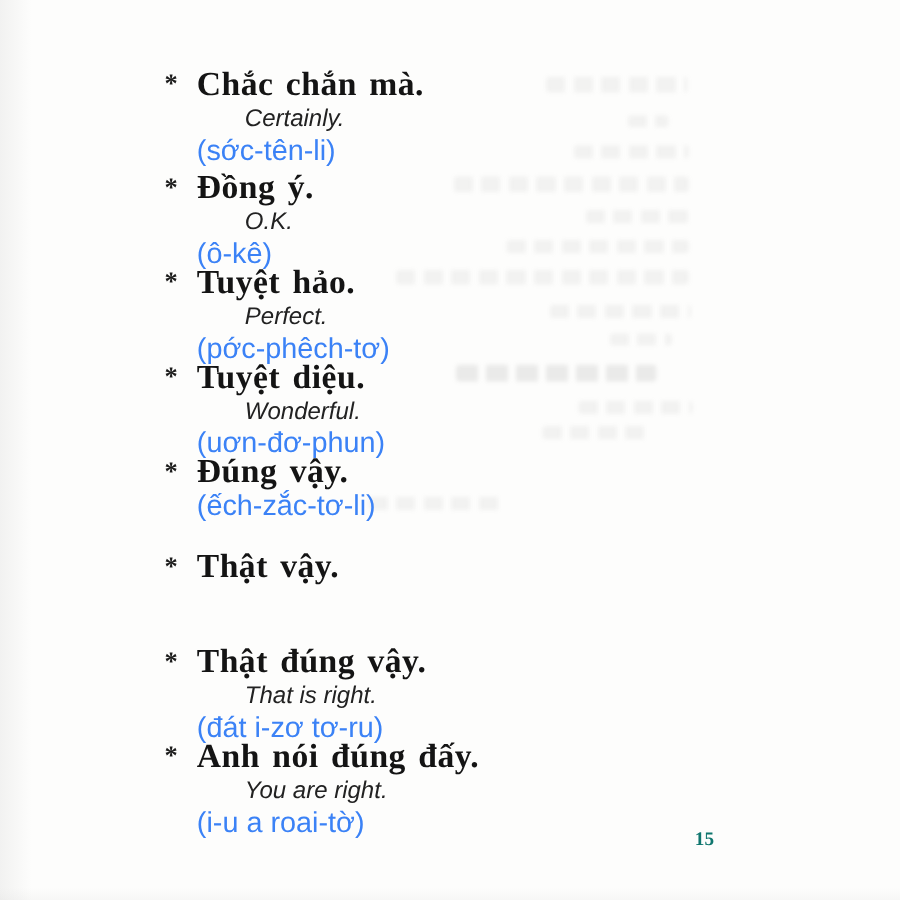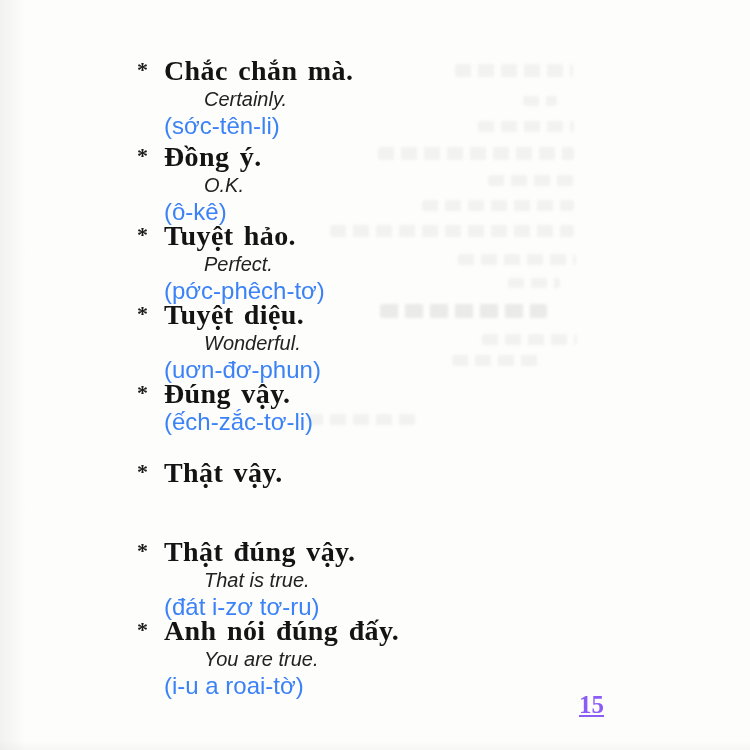--- a/index.html
+++ b/index.html
@@ -79,23 +79,22 @@
     line-height: 25px;
     color: #3b82f6;
     white-space: nowrap;
   }
   .page-number {
     position: absolute;
     left: 579px;
     top: 691px;
     font-family: "Liberation Serif", "DejaVu Serif", serif;
     font-weight: bold;
-    font-size: 25px;
-    color: #8b5cf6;
-    text-decoration: underline;
+    font-size: 16px;
+    color: #0f766e;
   }
   
   .ghost {
     position: absolute;
     border-radius: 3px;
     filter: blur(1.6px);
     background: repeating-linear-gradient(90deg,
       rgba(125,125,125,0.085) 0px, rgba(125,125,125,0.085) 16px,
       rgba(125,125,125,0.0) 16px, rgba(125,125,125,0.0) 23px);
     pointer-events: none;
@@ -177,29 +176,29 @@
     <span class="star">*</span>
     <div class="entry-lines">
       <div class="vi">Thật vậy.</div>
     </div>
   </div>
 
   <div class="entry">
     <span class="star">*</span>
     <div class="entry-lines">
       <div class="vi">Thật đúng vậy.</div>
-      <div class="en">That is true.</div>
+      <div class="en">That is right.</div>
       <div class="pron">(đát i-zơ tơ-ru)</div>
     </div>
   </div>
 
   <div class="entry">
     <span class="star">*</span>
     <div class="entry-lines">
       <div class="vi">Anh nói đúng đấy.</div>
-      <div class="en">You are true.</div>
+      <div class="en">You are right.</div>
       <div class="pron">(i-u a roai-tờ)</div>
     </div>
   </div>
 </div>
 
   <div class="page-number">15</div>
 </div>
 
 </body></html>

